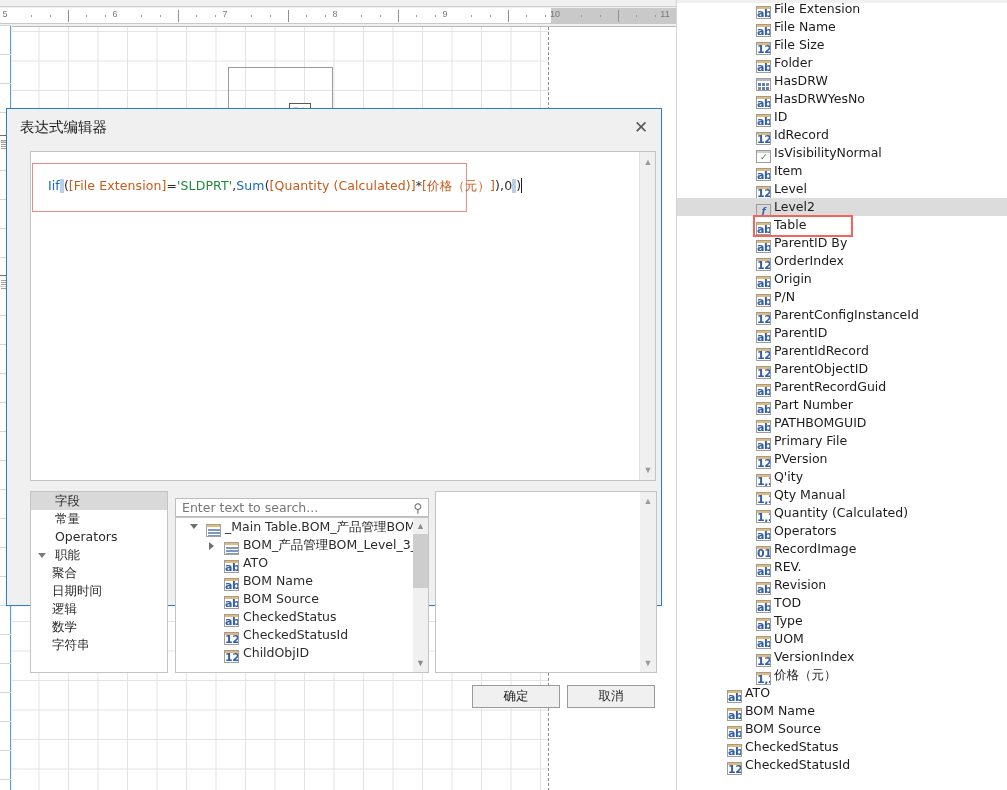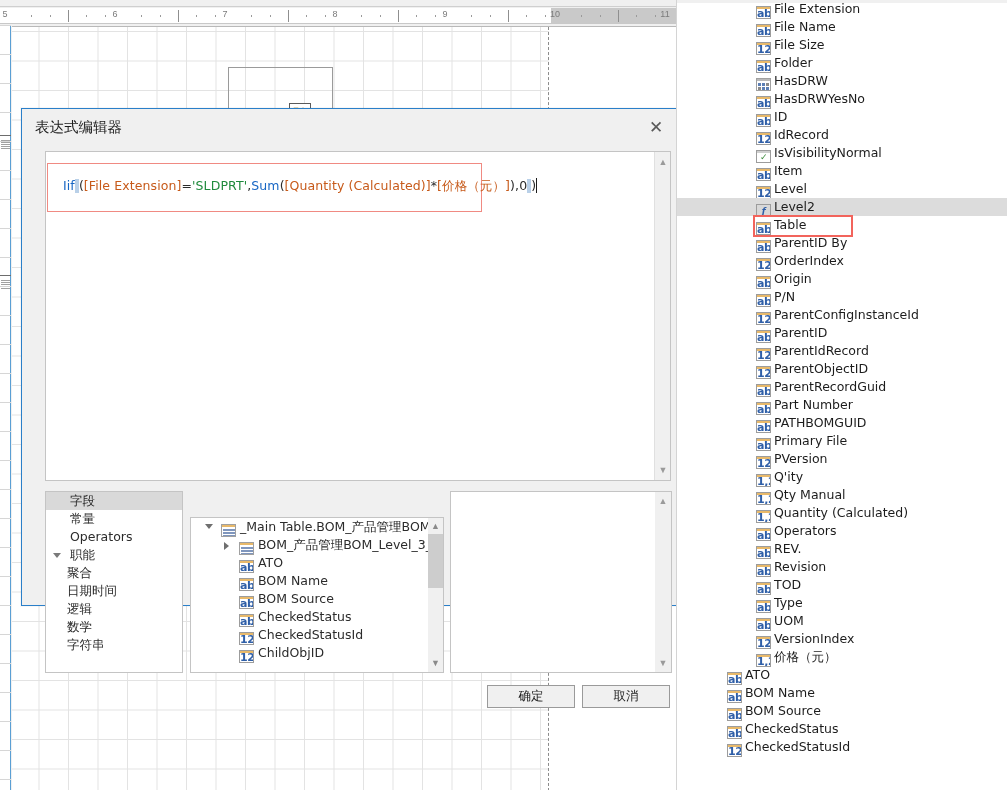--- a/index.html
+++ b/index.html
@@ -83,21 +83,21 @@
     border: 1px solid #9a9a9a; background: transparent;
   }
   #canvas .band-icon {
     position: absolute; left: 277px; top: 76px; width: 22px; height: 20px;
     border: 1px solid #5a5a5a; background: #ffffff;
   }
   .db-glyph { position: absolute; left: 2px; top: 2px; width: 17px; height: 15px; }
 
   
   #dialog {
-    position: absolute; left: 21px; top: 108px; width: 656px; height: 498px;
+    position: absolute; left: 6px; top: 108px; width: 656px; height: 498px;
     background: #f0f0f0;
     border: 1px solid #2a7fc9;
     box-shadow: 0 0 0 1px rgba(0,0,0,0.03);
   }
   #dlg-title {
     position: absolute; left: 0; top: 0; width: 100%; height: 38px;
     background: #f0f0f0;
   }
   #dlg-title .txt {
     position: absolute; left: 13px; top: 9px;
@@ -442,20 +442,24 @@
         <div class="cat-row"><span>常量</span></div>
         <div class="cat-row"><span>Operators</span></div>
         <div class="cat-row"><span class="tri open"></span><span>职能</span></div>
         <div class="cat-row child"><span>聚合</span></div>
         <div class="cat-row child"><span>日期时间</span></div>
         <div class="cat-row child"><span>逻辑</span></div>
         <div class="cat-row child"><span>数学</span></div>
         <div class="cat-row child"><span>字符串</span></div>
       </div>
 
+    <div id="search-box">
+      <input type="text" placeholder="Enter text to search..." style="">
+      <div class="sicon">⚲</div>
+    </div>
 
     <div id="tree-pane" class="pane">
       <div id="tree-list">
           <div class="tree-row">
             <span class="exp open" style="left:14px"></span>
             <span class="ic" style="left:30px"><span class="ficon tbl"><span class="cap"></span><span class="grid" style="background:repeating-linear-gradient(to bottom,#7f96bd 0 2px,#fff 2px 3px),repeating-linear-gradient(to right,#7f96bd 0 3px,#fff 3px 4px)"></span></span></span>
             <span class="lb" style="left:49px">_Main Table.BOM_产品管理BOM_...</span>
           </div>
           <div class="tree-row">
             <span class="exp closed" style="left:33px"></span>
@@ -629,20 +633,24 @@
         </div>
         <div class="fl-row lvl1">
           <span class="ic"><span class="ficon"><span class="cap"></span><span class="t">1,2</span></span></span>
           <span class="lb">Quantity (Calculated)</span>
         </div>
         <div class="fl-row lvl1">
           <span class="ic"><span class="ficon"><span class="cap"></span><span class="t">ab</span></span></span>
           <span class="lb">Operators</span>
         </div>
         <div class="fl-row lvl1">
+          <span class="ic"><span class="ficon"><span class="cap"></span><span class="t">01</span></span></span>
+          <span class="lb">RecordImage</span>
+        </div>
+        <div class="fl-row lvl1">
           <span class="ic"><span class="ficon"><span class="cap"></span><span class="t">ab</span></span></span>
           <span class="lb">REV.</span>
         </div>
         <div class="fl-row lvl1">
           <span class="ic"><span class="ficon"><span class="cap"></span><span class="t">ab</span></span></span>
           <span class="lb">Revision</span>
         </div>
         <div class="fl-row lvl1">
           <span class="ic"><span class="ficon"><span class="cap"></span><span class="t">ab</span></span></span>
           <span class="lb">TOD</span>

